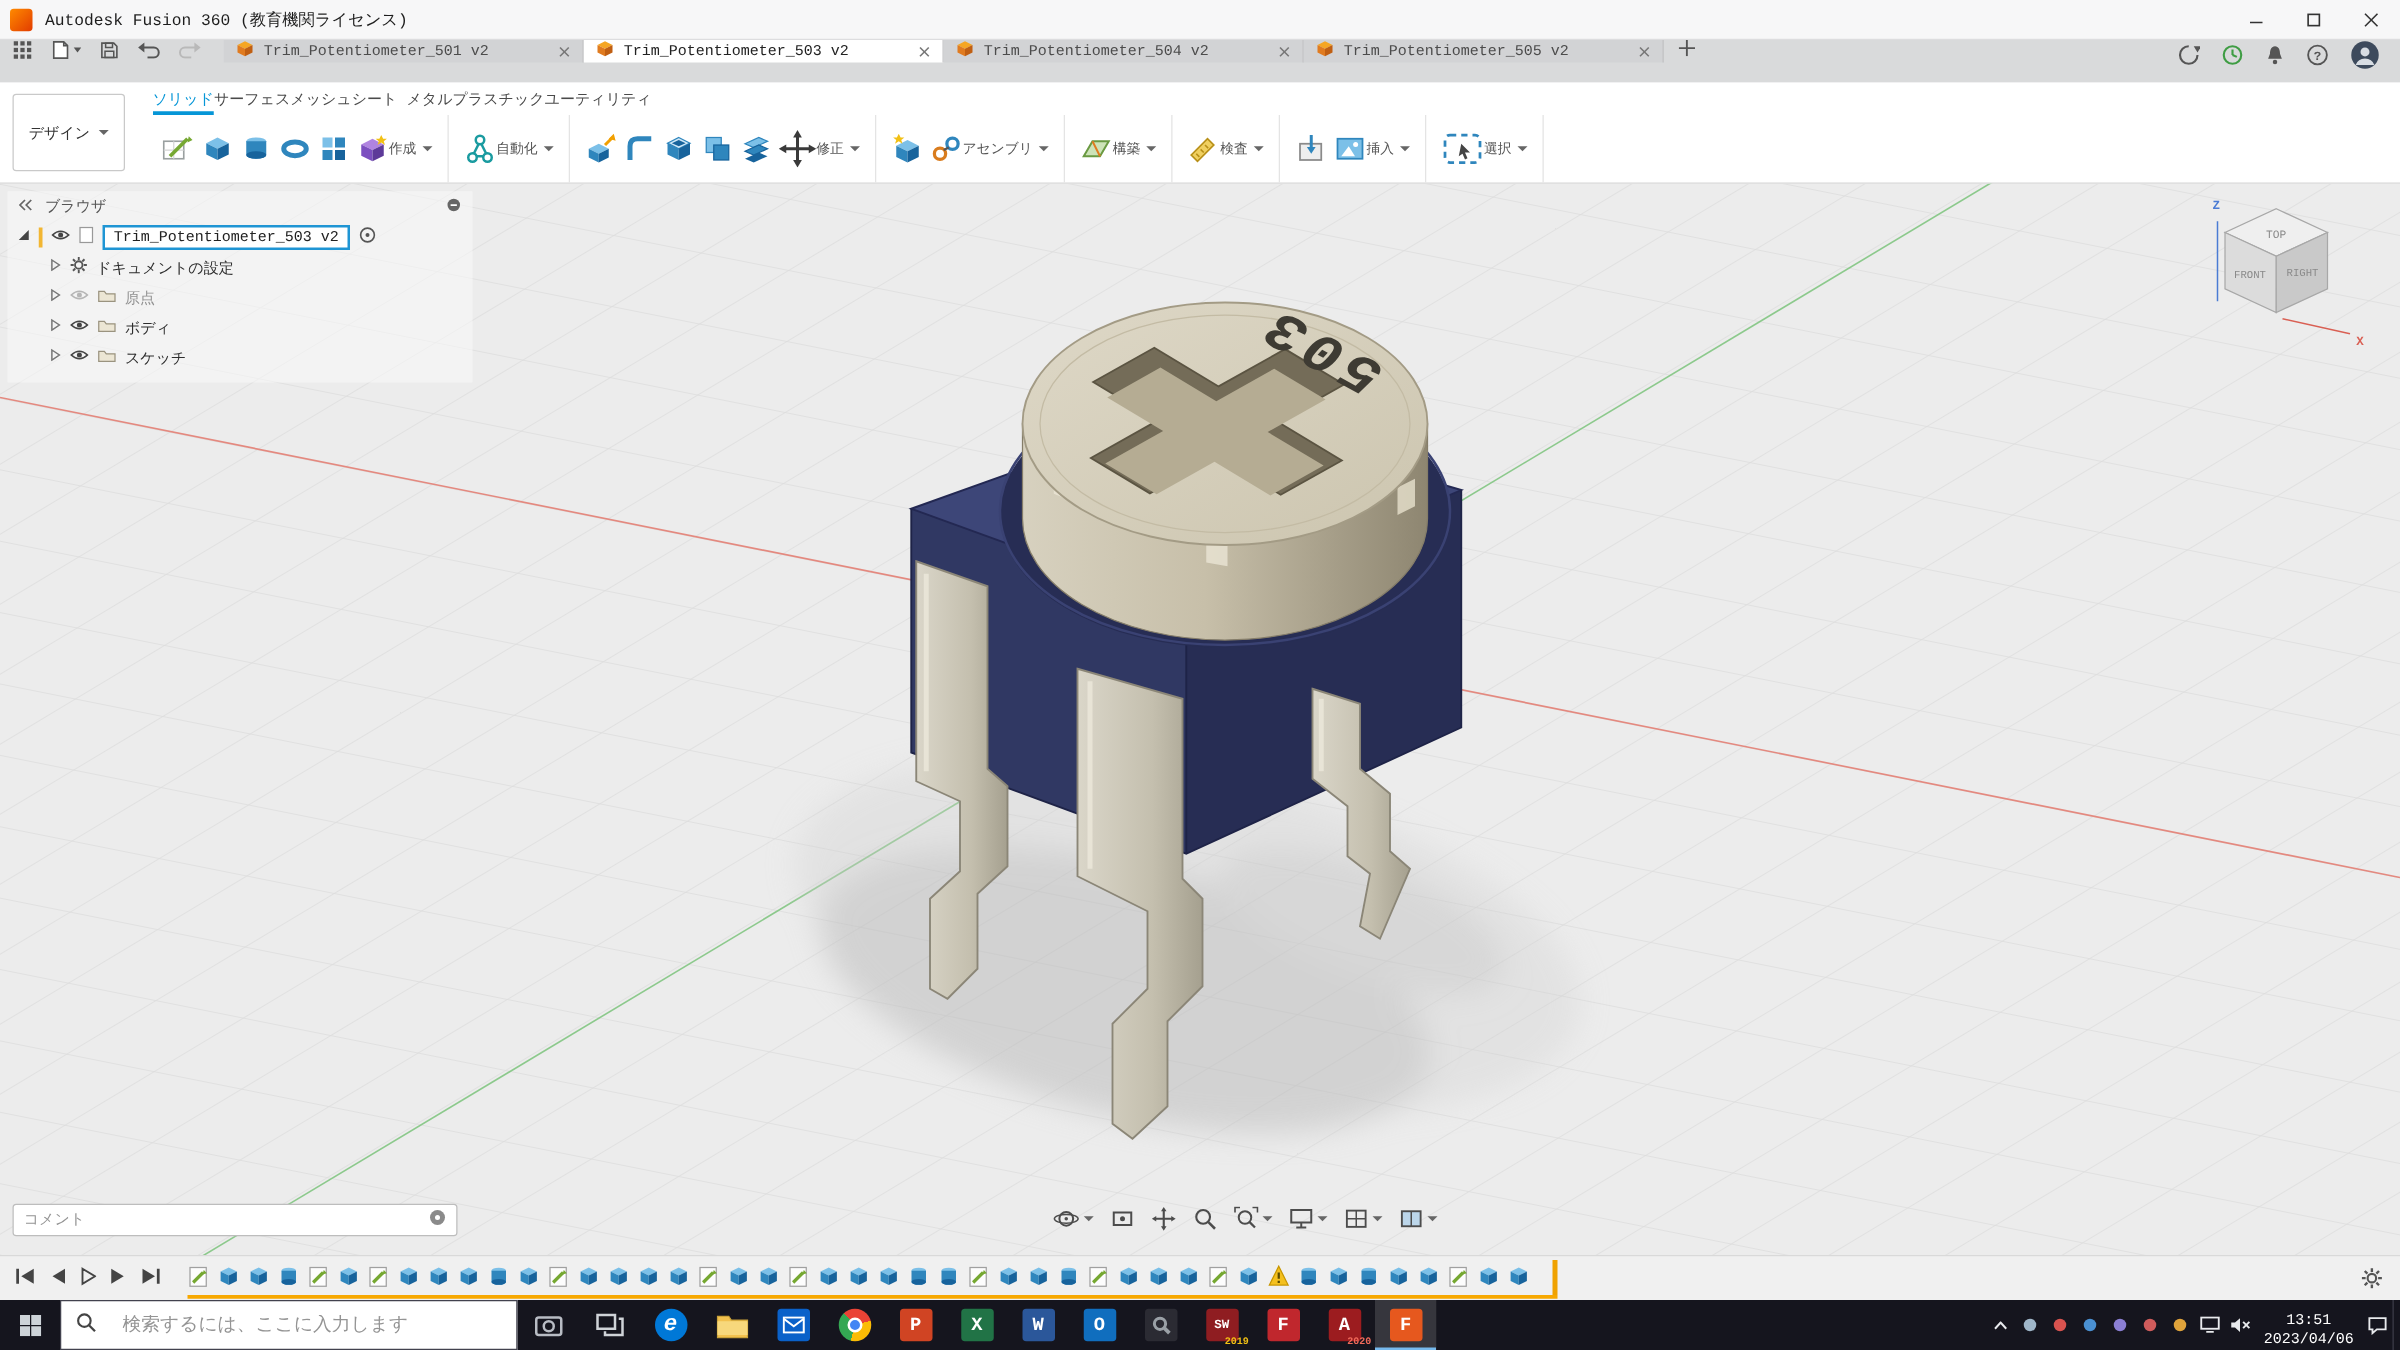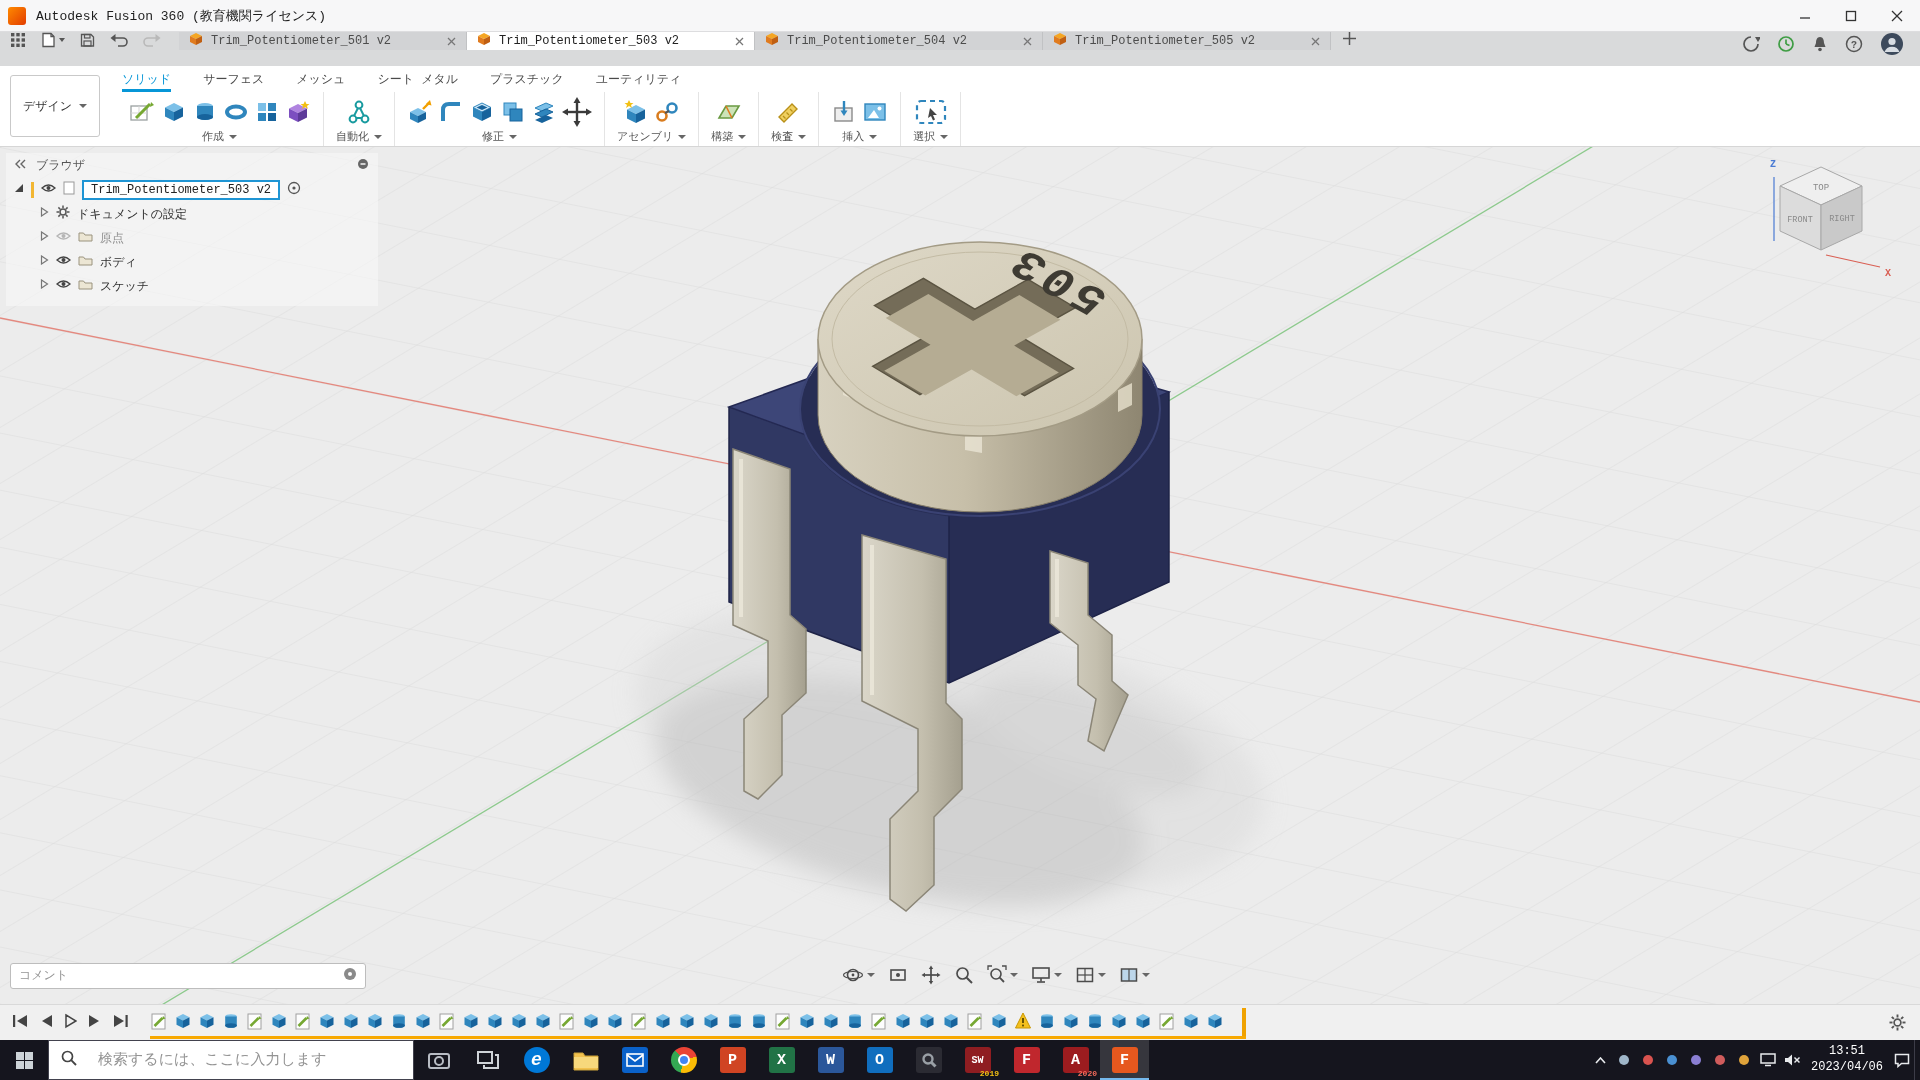--- a/index.html
+++ b/index.html
@@ -21,25 +21,25 @@
 .doc-tab{width:288px;display:flex;align-items:center;gap:8px;padding:0 10px;background:#d2d3d5;border-right:1px solid #c1c2c4;color:#4c4c4c}
 .doc-tab.active{background:#ffffff;color:#222}
 .doc-label{flex:1;overflow:hidden;white-space:nowrap;font-size:12px}
 .tab-close{display:flex;align-items:center}
 .tab-add{width:36px;display:flex;align-items:center;justify-content:center;font-size:18px;color:#555}
 .tabbar-right{margin-left:auto;display:flex;align-items:center;gap:17px;padding-right:16px}
 
 
 .toolbar{position:absolute;top:66px;left:0;right:0;height:81px;background:#fff;border-bottom:1px solid #d6d6d6}
 .design-btn{position:absolute;left:10px;top:9px;width:90px;height:62px;border:1px solid #c9c9c9;border-radius:3px;background:#fff;display:flex;align-items:center;justify-content:center;gap:7px;font-size:12px;color:#333}
-.menu-tabs{position:absolute;left:122px;top:0;height:26px;display:flex;gap:32px;align-items:stretch;font-size:12px;color:#4a4a4a}
+.menu-tabs{position:absolute;left:122px;top:0;height:26px;display:flex;align-items:stretch;font-size:12px;color:#4a4a4a}
 .menu-tab{display:flex;align-items:center}
 .menu-tab.active{color:#0696d7;box-shadow:inset 0 -3px 0 #0696d7}
 .tool-groups{position:absolute;left:116px;top:26px;bottom:0;display:flex}
-.tgroup{display:flex;flex-direction:column;align-items:center;justify-content:space-between;padding:3px 12px 4px;border-right:1px solid #e4e4e4}
+.tgroup{display:flex;flex-direction:row;align-items:center;justify-content:space-between;padding:3px 12px 4px;border-right:1px solid #e4e4e4}
 .ticons{display:flex;align-items:center;gap:5px}
 .tbtn{height:34px;display:flex;align-items:center;justify-content:center;background:none;border:none}
 .tlabel{display:flex;align-items:center;gap:5px;font-size:11px;color:#555}
 .caret{width:0;height:0;border-left:4px solid transparent;border-right:4px solid transparent;border-top:4px solid #666}
 
 
 .canvas{position:absolute;top:147px;left:0;width:1920px;height:857px}
 .scene{position:absolute;left:0;top:0}
 .browser{position:absolute;left:6px;top:6px;width:372px;background:rgba(250,250,250,0.55);padding-bottom:8px}
 .browser-header{height:25px;display:flex;align-items:center;gap:9px;padding:0 9px;color:#555}
@@ -71,21 +71,21 @@
 .start{width:48px;height:40px;display:flex;align-items:center;justify-content:center}
 .search{width:366px;height:40px;background:#fff;border:1px solid #42424e;display:flex;align-items:center;gap:9px;padding:0 12px;color:#5f6368;font-size:13px}
 .tb-apps{display:flex;height:40px}
 .tb-app{width:49px;height:40px;display:flex;align-items:center;justify-content:center;position:relative}
 .tb-app.active{background:rgba(255,255,255,0.14);box-shadow:inset 0 -2px 0 #76b9ed}
 .app-tile{width:26px;height:26px;border-radius:3px;display:flex;align-items:center;justify-content:center;color:#fff;font-weight:bold}
 .app-tile.round{border-radius:50%}
 .app-sub{position:absolute;right:3px;bottom:2px;font-size:8px;font-weight:bold}
 .chrome-icon{width:26px;height:26px;border-radius:50%;background:conic-gradient(from -45deg,#ea4335 0 33.3%,#fbbc05 0 66.6%,#34a853 0 100%);position:relative}
 .chrome-icon::after{content:"";position:absolute;inset:7px;border-radius:50%;background:#4285f4;border:2px solid #fff}
-.tray{margin-left:auto;display:flex;align-items:center;height:40px}
+.tray{margin-left:auto;display:flex;align-items:flex-end;height:40px}
 .tray-ico{width:24px;height:40px;display:flex;align-items:center;justify-content:center}
 .tray-dot{width:10px;height:10px;border-radius:50%}
 .clock{width:86px;text-align:center;font-size:12px;line-height:1.3;color:#fff}
 .show-desktop{width:6px;height:40px;border-left:1px solid #3c3c48}
 </style>
 </head>
 <body>
 
 <div class="app">
 

